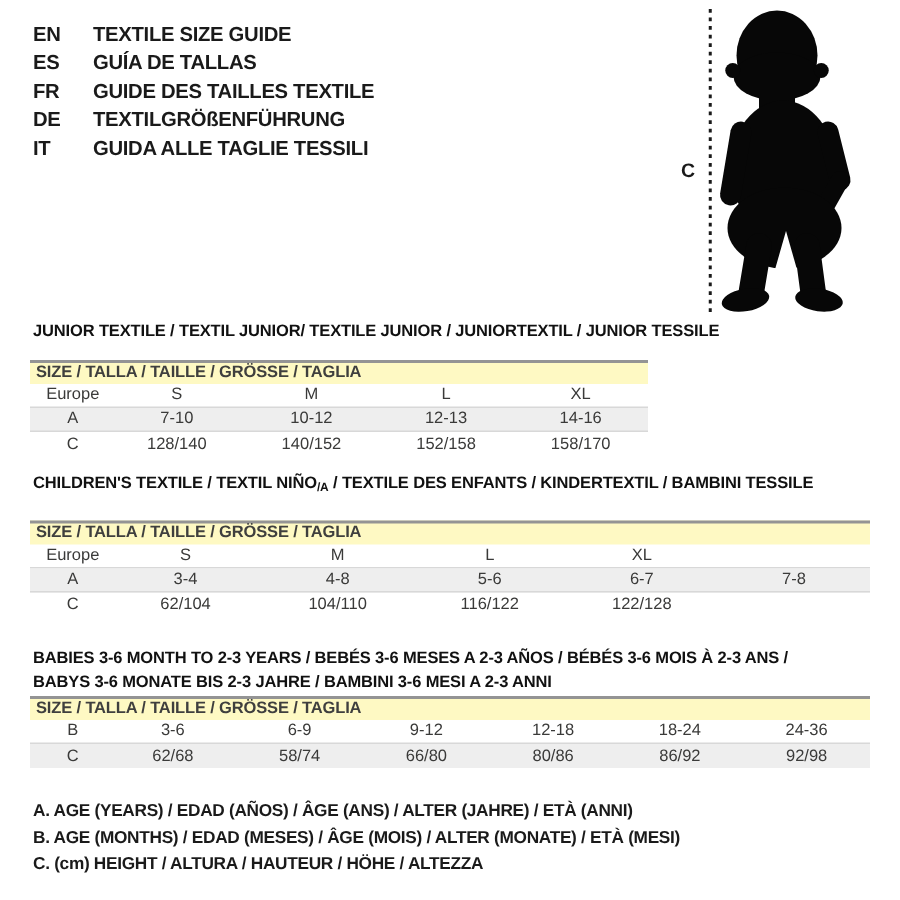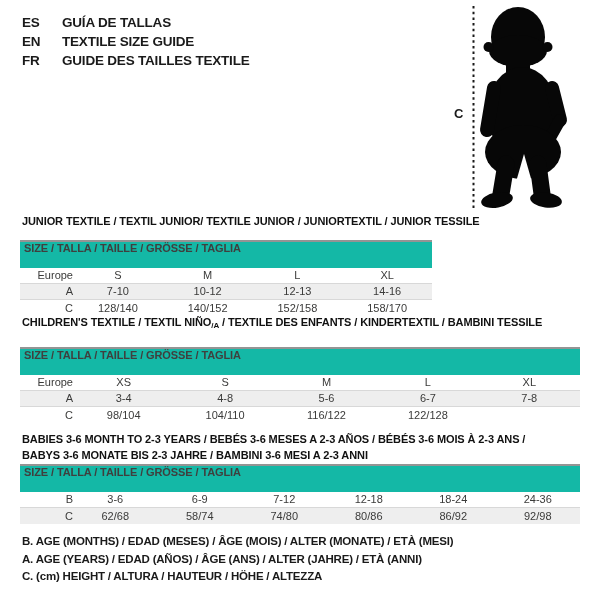--- a/index.html
+++ b/index.html
@@ -17,50 +17,56 @@
   .cmark { position:absolute; left:454px; top:106px; font-weight:bold; font-size:13px; }
   
   .sec-title {
     position:absolute; left:22px; font-weight:bold; font-size:11px;
     letter-spacing:-0.1px; color:#111; white-space:nowrap;
   }
   .sec-title .subscript { font-size:8px; vertical-align:-2px; }
   .t3-title { line-height:15.5px; }
   .table { position:absolute; left:20px; }
   .band {
-    height:28px; background:#14b8a6; border-top:2px solid #949494;
+    height:16px; background:#fef9c3; border-top:2px solid #949494;
     font-size:11px; font-weight:bold; color:#3f3f3e; padding-left:4px;
     line-height:13px; letter-spacing:-0.1px;
   }
   .trow { display:grid; height:16px; align-items:center; border-bottom:1px solid #d8d8d8; }
   .trow.last { border-bottom:none; }
   .trow.shaded { background:#eeeeee; }
   .cols-4 .trow { grid-template-columns:53px repeat(4,1fr); }
   .cols-5 .trow { grid-template-columns:53px repeat(5,1fr); }
   .cols-6 .trow { grid-template-columns:53px repeat(6,1fr); }
   .tcell { text-align:center; font-size:11px; color:#3a3a39; line-height:15px; }
-  .rlabel { text-align:right; padding-left:4px; }
+  .rlabel { text-align:center; padding-left:4px; }
   
   .legend { position:absolute; left:22px; top:533px; }
   .legend-line { height:17.5px; line-height:17.5px; font-weight:bold; font-size:11.5px; letter-spacing:-0.2px; white-space:nowrap; }
 </style>
 </head>
 <body>
 
 <div class="page">
 
   <div class="langs">
     <div class="lang-row">
+      <span class="lang-code">EN</span><span>TEXTILE SIZE GUIDE</span>
+    </div>
+    <div class="lang-row">
       <span class="lang-code">ES</span><span>GUÍA DE TALLAS</span>
     </div>
     <div class="lang-row">
-      <span class="lang-code">EN</span><span>TEXTILE SIZE GUIDE</span>
+      <span class="lang-code">FR</span><span>GUIDE DES TAILLES TEXTILE</span>
     </div>
     <div class="lang-row">
-      <span class="lang-code">FR</span><span>GUIDE DES TAILLES TEXTILE</span>
+      <span class="lang-code">DE</span><span>TEXTILGRÖßENFÜHRUNG</span>
+    </div>
+    <div class="lang-row">
+      <span class="lang-code">IT</span><span>GUIDA ALLE TAGLIE TESSILI</span>
     </div>
   </div>
 
   <svg class="figure-svg" width="150" height="208" viewBox="0 0 150 208">
     <g>
       <line x1="23.5" y1="4" x2="23.5" y2="206" stroke="#1a1a1a" stroke-width="2" stroke-dasharray="2.5,3.2"></line>
     </g>
     <g fill="#070707">
       <ellipse cx="68" cy="35" rx="27" ry="30"></ellipse>
       <ellipse cx="68" cy="49" rx="29" ry="16"></ellipse>
@@ -108,71 +114,70 @@
         </div>
       </div>
   </div>
 
   <div class="sec-title" style="top:316px"><span>CHILDREN'S TEXTILE / TEXTIL NIÑO</span><span class="subscript">/A</span><span> / TEXTILE DES ENFANTS / KINDERTEXTIL / BAMBINI TESSILE</span></div>
   <div class="table cols-5" style="top:347px; width:560px">
     <div class="band">SIZE / TALLA / TAILLE / GRÖSSE / TAGLIA</div>
     <div>
         <div class="trow">
           <div class="tcell rlabel">Europe</div>
-          <div class="tcell">XS</div>
           <div class="tcell">S</div>
           <div class="tcell">M</div>
           <div class="tcell">L</div>
           <div class="tcell">XL</div>
         </div>
         <div class="trow shaded">
           <div class="tcell rlabel">A</div>
           <div class="tcell">3-4</div>
           <div class="tcell">4-8</div>
           <div class="tcell">5-6</div>
           <div class="tcell">6-7</div>
           <div class="tcell">7-8</div>
         </div>
         <div class="trow last">
           <div class="tcell rlabel">C</div>
-          <div class="tcell">98/104</div>
+          <div class="tcell">62/104</div>
           <div class="tcell">104/110</div>
           <div class="tcell">116/122</div>
           <div class="tcell">122/128</div>
         </div>
       </div>
   </div>
 
   <div class="sec-title t3-title" style="top:432px">
     <div>BABIES 3-6 MONTH TO 2-3 YEARS / BEBÉS 3-6 MESES A 2-3 AÑOS / BÉBÉS 3-6 MOIS À 2-3 ANS /</div>
     <div>BABYS 3-6 MONATE BIS 2-3 JAHRE / BAMBINI 3-6 MESI A 2-3 ANNI</div>
   </div>
   <div class="table cols-6" style="top:464px; width:560px">
     <div class="band">SIZE / TALLA / TAILLE / GRÖSSE / TAGLIA</div>
     <div>
         <div class="trow">
           <div class="tcell rlabel">B</div>
           <div class="tcell">3-6</div>
           <div class="tcell">6-9</div>
-          <div class="tcell">7-12</div>
+          <div class="tcell">9-12</div>
           <div class="tcell">12-18</div>
           <div class="tcell">18-24</div>
           <div class="tcell">24-36</div>
         </div>
         <div class="trow shaded last">
           <div class="tcell rlabel">C</div>
           <div class="tcell">62/68</div>
           <div class="tcell">58/74</div>
-          <div class="tcell">74/80</div>
+          <div class="tcell">66/80</div>
           <div class="tcell">80/86</div>
           <div class="tcell">86/92</div>
           <div class="tcell">92/98</div>
         </div>
       </div>
   </div>
 
   <div class="legend">
+    <div class="legend-line">A. AGE (YEARS) / EDAD (AÑOS) / ÂGE (ANS) / ALTER (JAHRE) / ETÀ (ANNI)</div>
     <div class="legend-line">B. AGE (MONTHS) / EDAD (MESES) / ÂGE (MOIS) / ALTER (MONATE) / ETÀ (MESI)</div>
-    <div class="legend-line">A. AGE (YEARS) / EDAD (AÑOS) / ÂGE (ANS) / ALTER (JAHRE) / ETÀ (ANNI)</div>
     <div class="legend-line">C. (cm) HEIGHT / ALTURA / HAUTEUR / HÖHE / ALTEZZA</div>
   </div>
 
 </div>
 
 </body></html>

